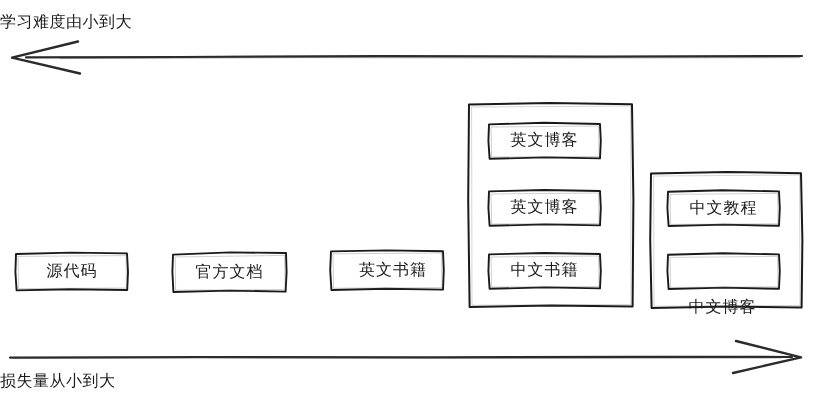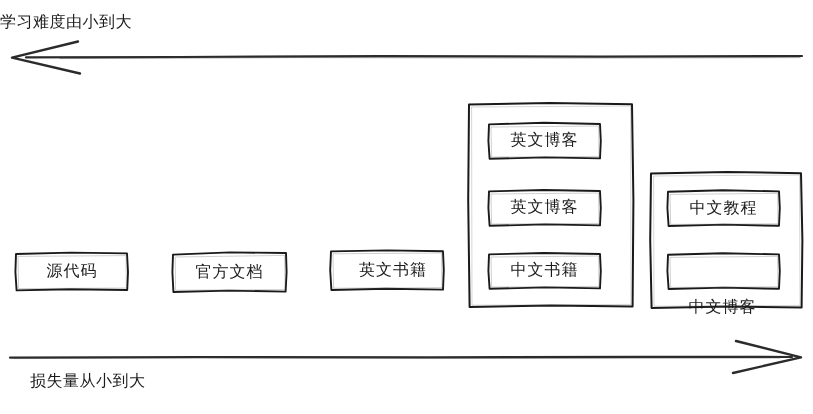--- a/index.html
+++ b/index.html
@@ -31,21 +31,20 @@
   }
   #top-axis-label {
     left: 0;
     right: 0;
     top: 12px;
   }
   #bottom-axis-label {
     left: 0;
     right: 0;
     top: 371px;
-    padding-left: 30px;
   }
   .node-label {
     position: absolute;
     font-size: 16px;
     color: #1a1a1a;
     letter-spacing: 1px;
     white-space: nowrap;
     display: flex;
     align-items: center;
     justify-content: center;

